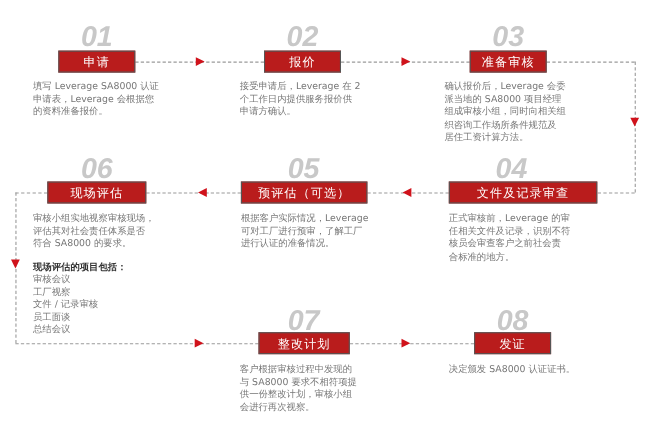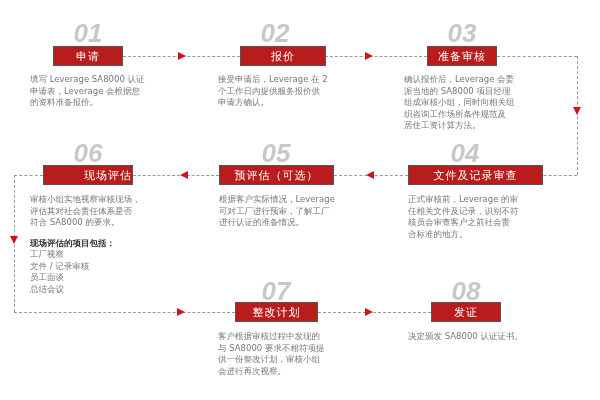--- a/index.html
+++ b/index.html
@@ -55,21 +55,21 @@
 
 <div class="num" style="left:53px; top:20px; width:70px;">01</div>
 <div class="box" style="left:53px; top:46px; width:70px;">申请</div>
 <div class="desc" style="left:30px; top:74px;">
   <p>填写 Leverage SA8000 认证</p>
   <p>申请表，Leverage 会根据您</p>
   <p>的资料准备报价。</p>
 </div>
 
 <div class="num" style="left:240px; top:20px; width:70px;">02</div>
-<div class="box" style="left:240px; top:46px; width:86px;">报价</div>
+<div class="box" style="left:240px; top:46px; width:70px;">报价</div>
 <div class="desc" style="left:218px; top:74px;">
   <p>接受申请后，Leverage 在 2</p>
   <p>个工作日内提供服务报价供</p>
   <p>申请方确认。</p>
 </div>
 
 <div class="num" style="left:427px; top:20px; width:70px;">03</div>
 <div class="box" style="left:427px; top:46px; width:70px;">准备审核</div>
 <div class="desc" style="left:404px; top:74px;">
   <p>确认报价后，Leverage 会委</p>
@@ -90,26 +90,27 @@
 
 <div class="num" style="left:241px; top:140px; width:70px;">05</div>
 <div class="box" style="left:219px; top:165px; width:115px;">预评估（可选）</div>
 <div class="desc" style="left:219px; top:194px;">
   <p>根据客户实际情况，Leverage</p>
   <p>可对工厂进行预审，了解工厂</p>
   <p>进行认证的准备情况。</p>
 </div>
 
 <div class="num" style="left:53px; top:140px; width:70px;">06</div>
-<div class="box" style="left:43px; top:165px; width:90px;text-align:right;">现场评估</div>
+<div class="box" style="left:43px; top:165px; width:90px;">现场评估</div>
 <div class="desc" style="left:30px; top:194px;">
   <p>审核小组实地视察审核现场，</p>
   <p>评估其对社会责任体系是否</p>
   <p>符合 SA8000 的要求。</p>
   <p class="sub-title">现场评估的项目包括：</p>
+  <p>审核会议</p>
   <p>工厂视察</p>
   <p>文件 / 记录审核</p>
   <p>员工面谈</p>
   <p>总结会议</p>
 </div>
 
 <div class="num" style="left:241px; top:278px; width:70px;">07</div>
 <div class="box" style="left:235px; top:302px; width:83px;">整改计划</div>
 <div class="desc" style="left:218px; top:331px;">
   <p>客户根据审核过程中发现的</p>

